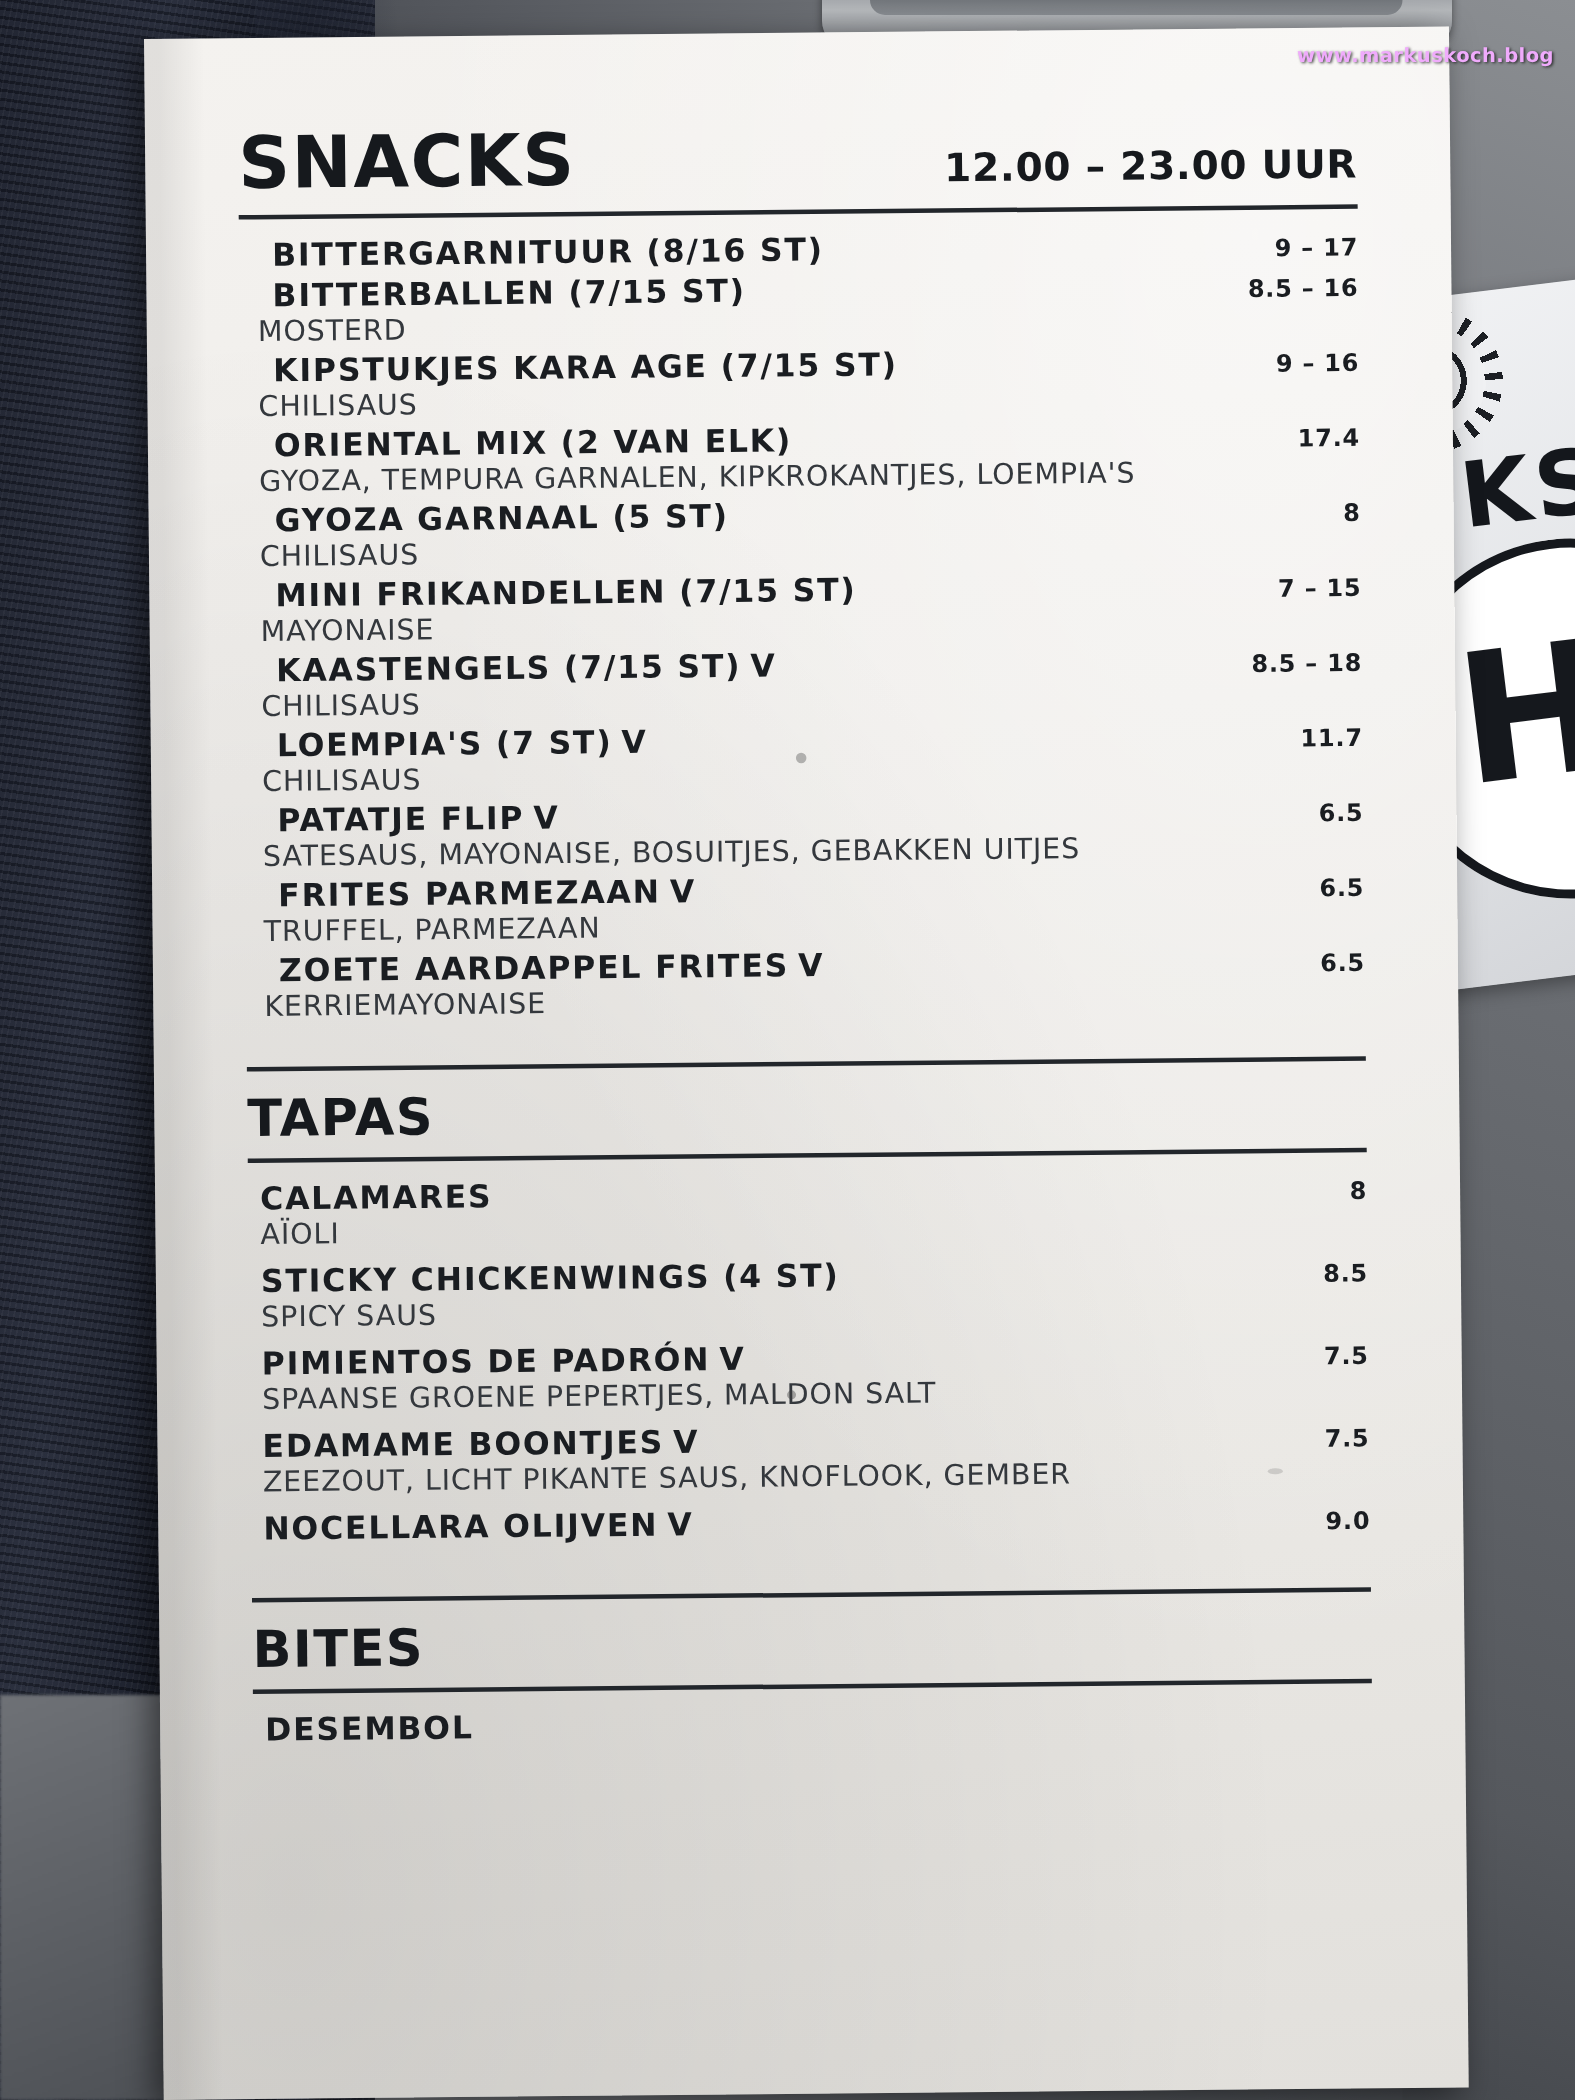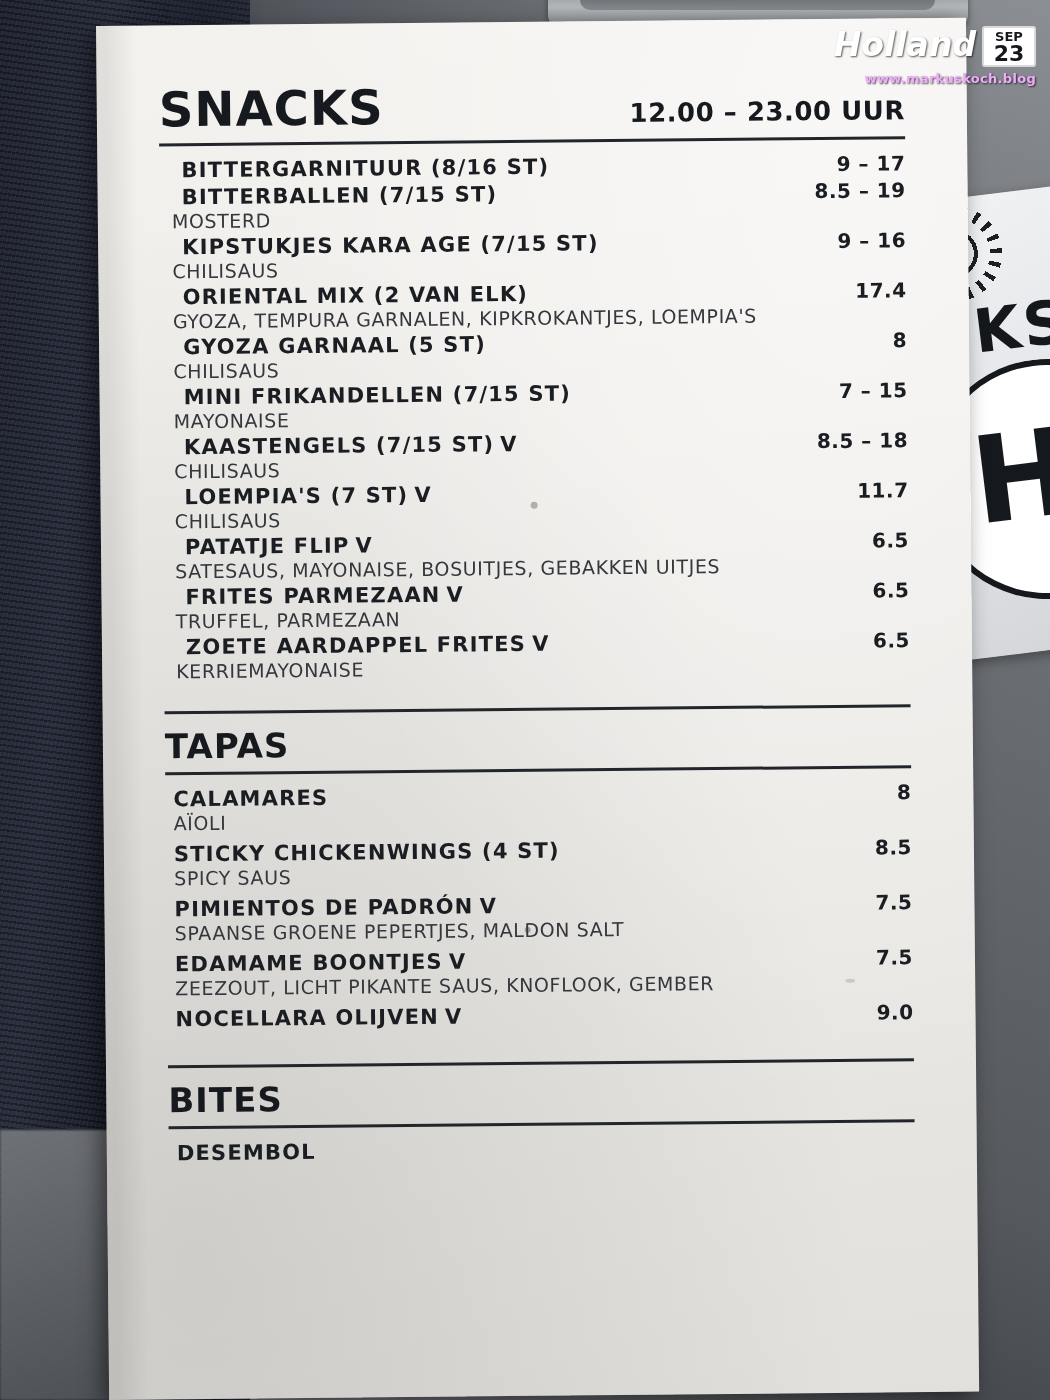--- a/index.html
+++ b/index.html
@@ -203,21 +203,21 @@
   }
   .veg {
     font-family: "DejaVu Sans", sans-serif;
     font-weight: bold;
     font-size: 21px;
     margin-left: 6px;
   }
   .item-price {
     font-family: "DejaVu Sans", sans-serif;
     font-weight: bold;
-    font-size: 20px;
+    font-size: 16px;
     letter-spacing: 0.5px;
     color: #1a1d21;
     white-space: nowrap;
   }
   .item-desc {
     font-family: "DejaVu Sans", sans-serif;
     font-size: 19px;
     letter-spacing: 0.6px;
     color: #34383d;
     padding-left: 12px;
@@ -343,21 +343,21 @@
       <div class="item">
         <div class="item-row">
           <div class="item-name">BITTERGARNITUUR (8/16 ST)</div>
           <div class="item-price">9 – 17</div>
         </div>
       </div>
 
       <div class="item">
         <div class="item-row">
           <div class="item-name">BITTERBALLEN (7/15 ST)</div>
-          <div class="item-price">8.5 – 19</div>
+          <div class="item-price">8.5 – 16</div>
         </div>
         <div class="item-desc">MOSTERD</div>
       </div>
 
       <div class="item">
         <div class="item-row">
           <div class="item-name">KIPSTUKJES KARA AGE (7/15 ST)</div>
           <div class="item-price">9 – 16</div>
         </div>
         <div class="item-desc">CHILISAUS</div>
@@ -512,21 +512,14 @@
     </div>
 
   </div>
 
   <div class="smudge1"></div>
   <div class="smudge2"></div>
   <div class="smudge3"></div>
 </div>
 
 <div class="watermark">
-  <div class="wm-row">
-    <div class="wm-holland">Holland</div>
-    <div class="wm-date">
-      <div class="wm-mon">SEP</div>
-      <div class="wm-day">23</div>
-    </div>
-  </div>
   <div class="wm-url">www.markuskoch.blog</div>
 </div>
 
 </body></html>

